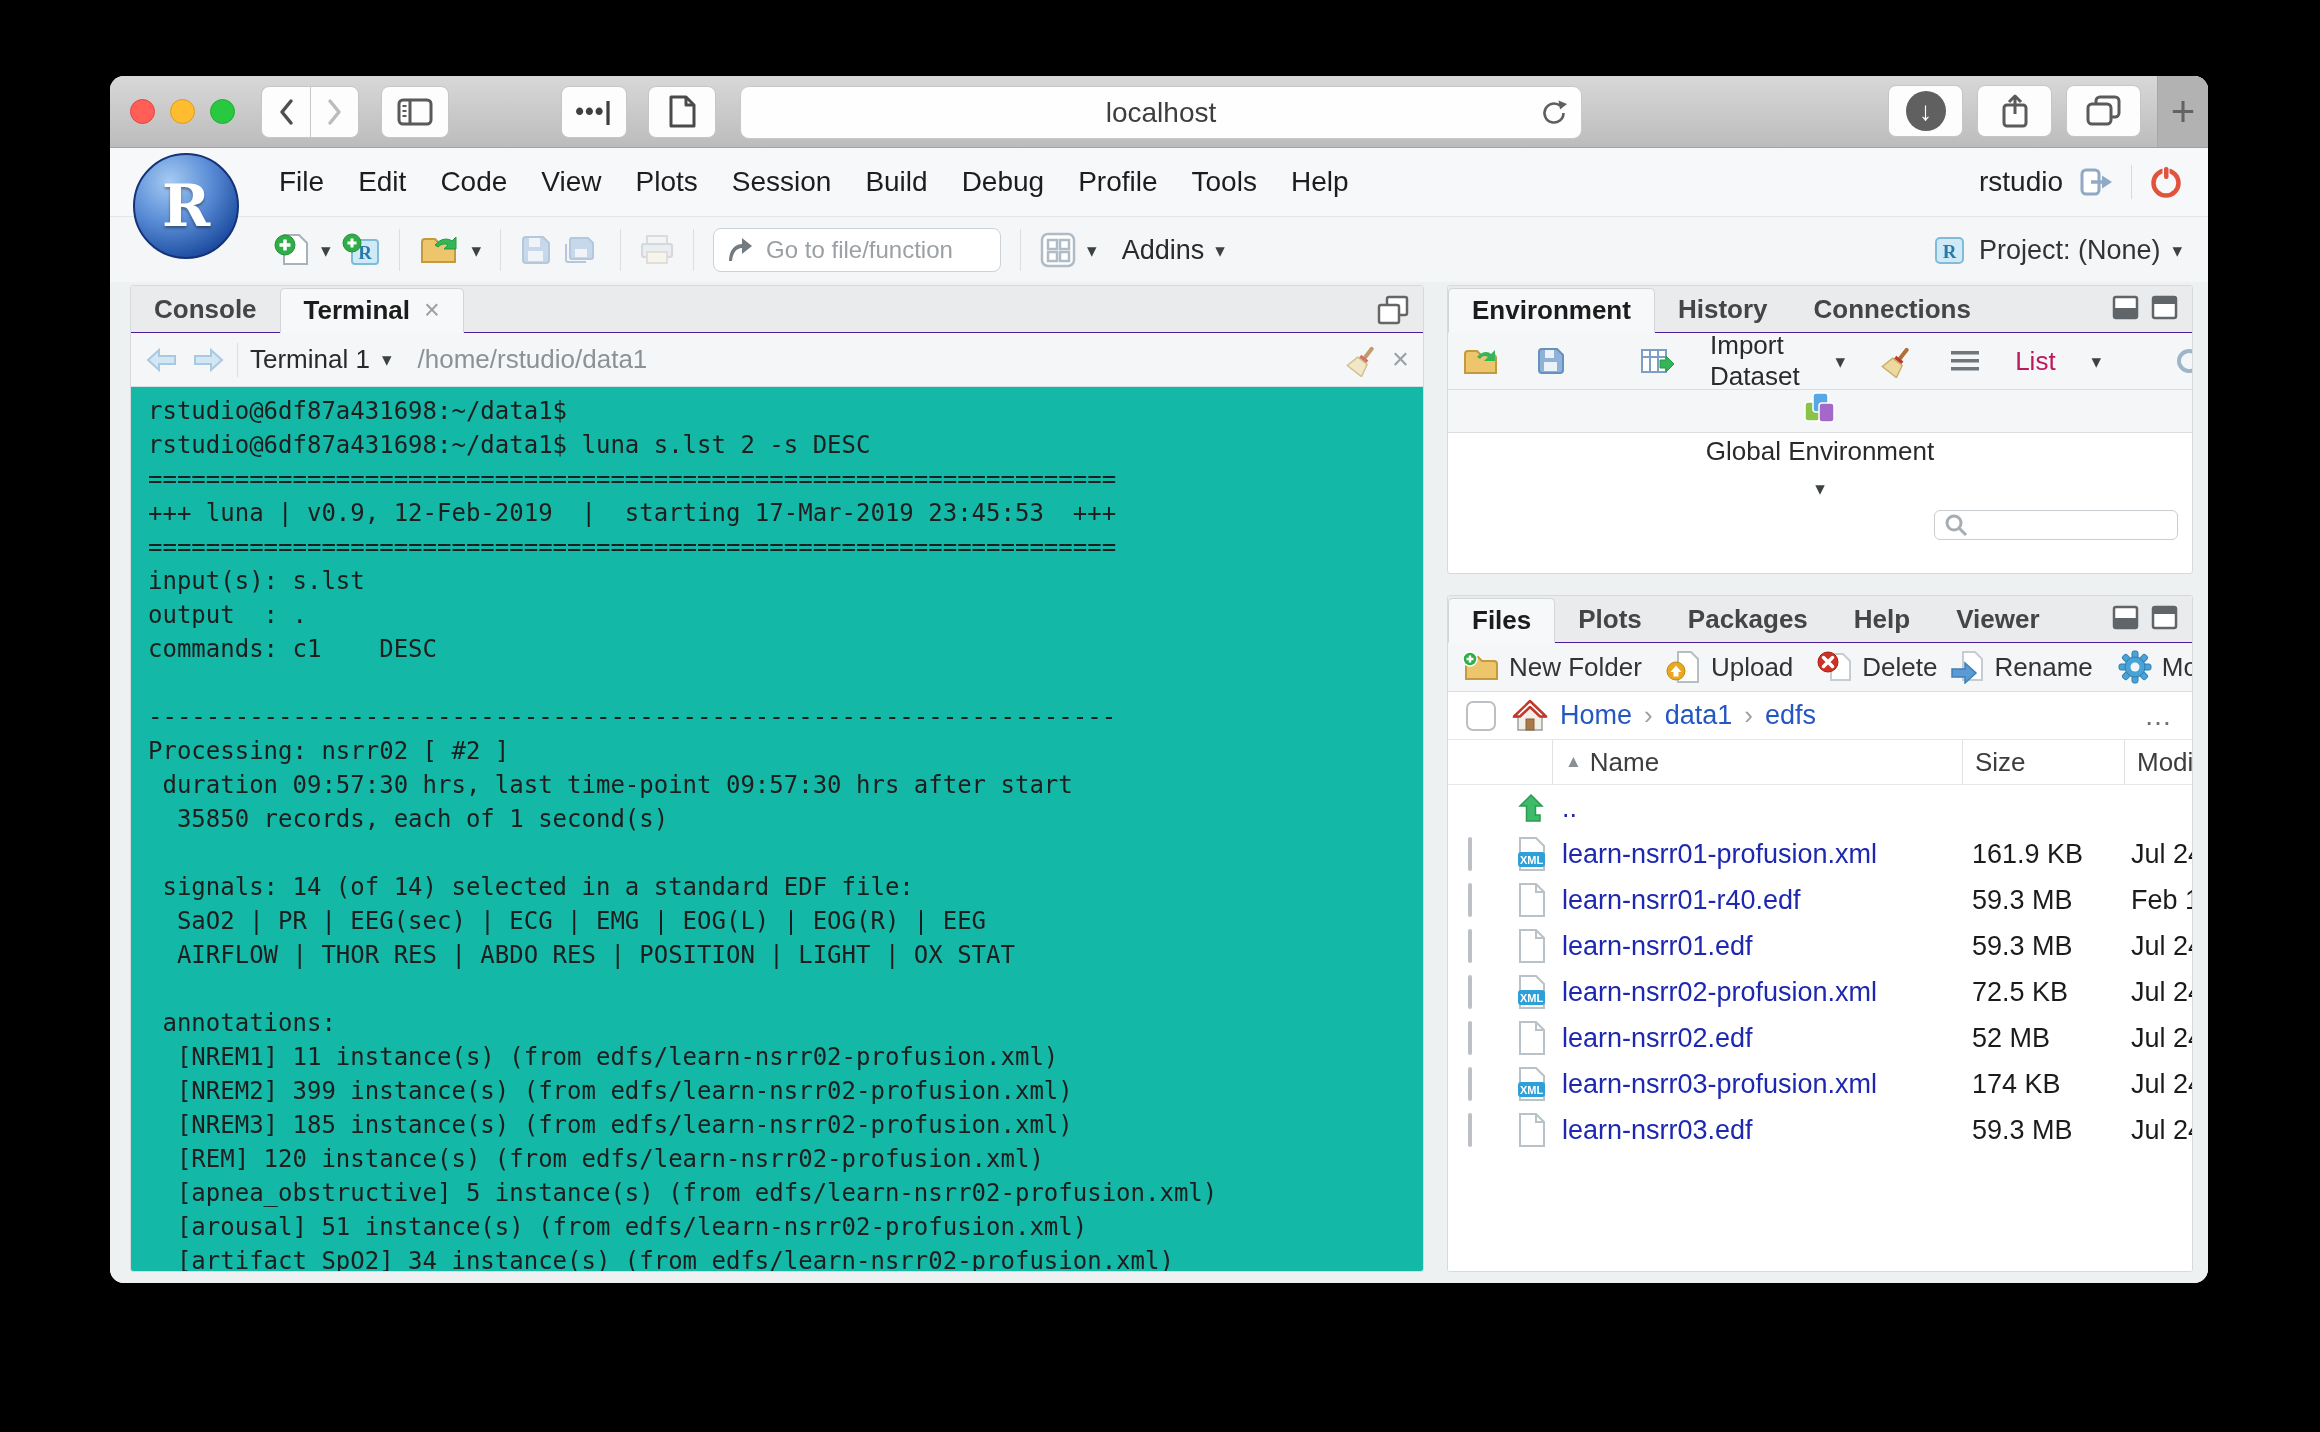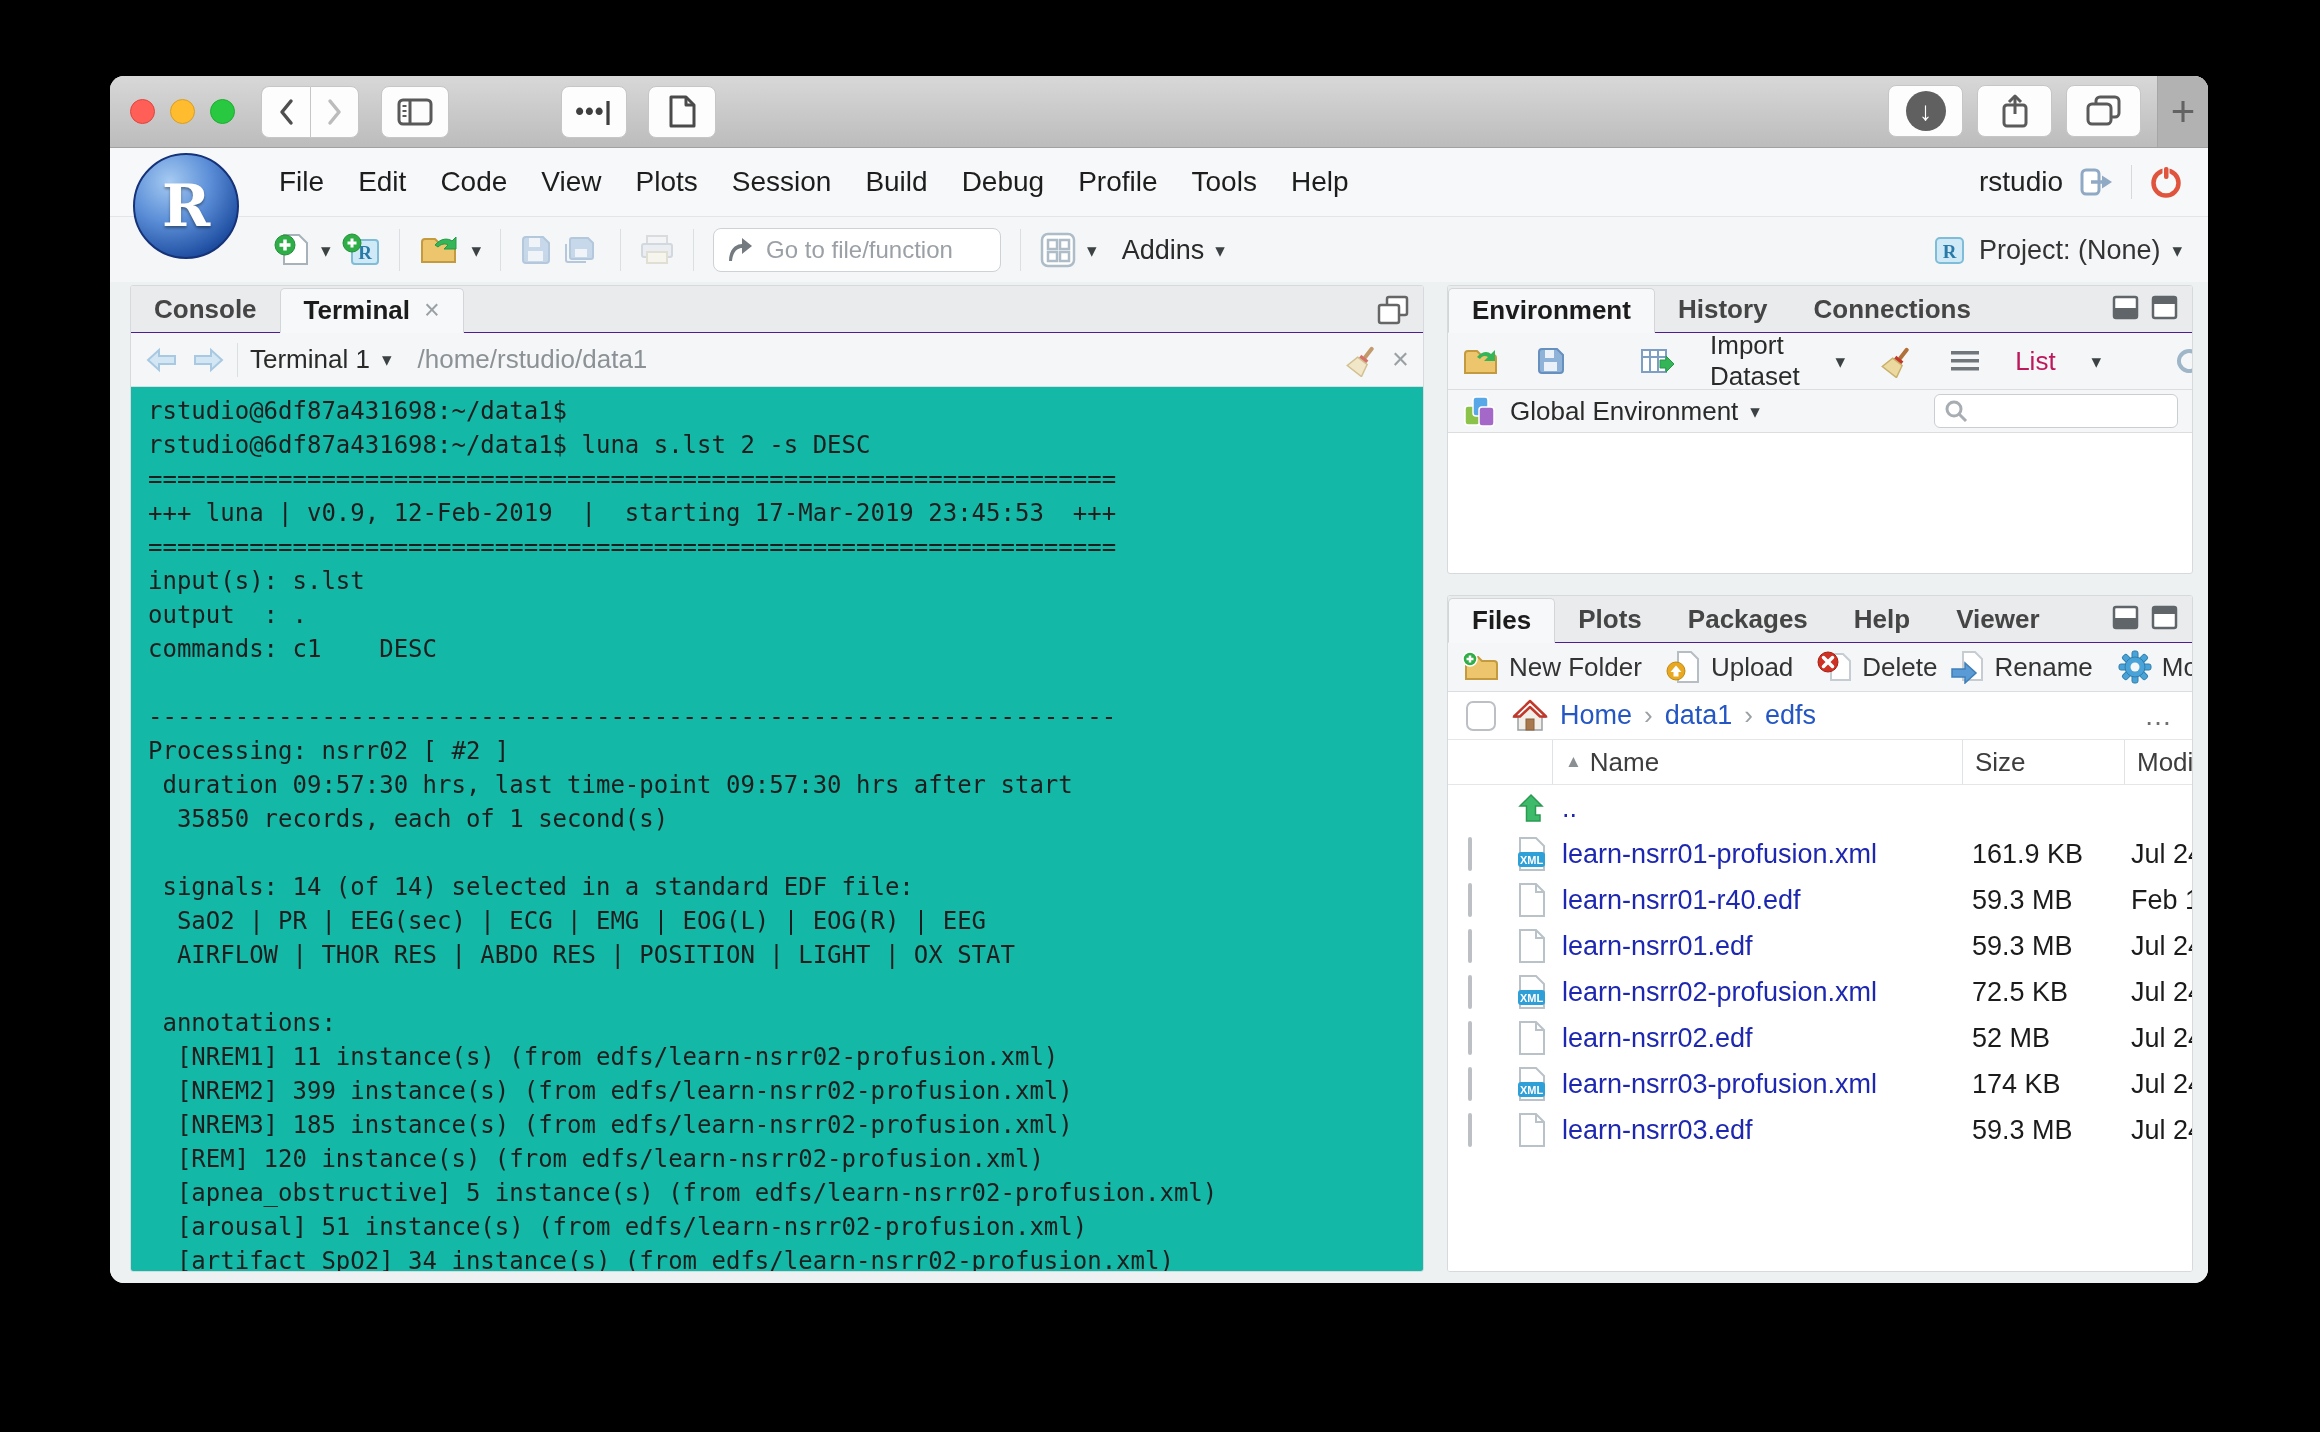--- a/index.html
+++ b/index.html
@@ -67,21 +67,21 @@
   .tab .x{margin-left:14px;color:#9aa0a4;font-weight:400;font-size:27px;}
   .winbtns{position:absolute;right:14px;top:9px;display:flex;gap:12px;align-items:center;}
   .pane-toolbar{background:#f5f6f7;border-bottom:1px solid #dbdee1;display:flex;align-items:center;
                 padding:0 14px;gap:12px;font-size:26px;color:#333;}
   .terminal-toolbar{height:53px;min-height:53px;}
   .term-path{color:#8b9194;margin-left:14px;}
   .terminal{flex:1;background:#14b8a6;padding:7px 0 0 17px;font-family:"DejaVu Sans Mono",monospace;
             font-size:24px;line-height:34px;color:#1e1e1e;white-space:pre;overflow:hidden;margin:0;}
   
   .env-tb1{height:56px;min-height:56px;gap:36px;}
-  .env-tb2{height:42px;min-height:42px;border-bottom:1px solid #dbdee1;}
+  .env-tb2{height:42px;min-height:42px;border-bottom:1px solid #dbdee1;flex-direction:column;}
   .searchbox{margin-left:auto;width:244px;height:34px;background:#fff;border:1px solid #c9ced2;border-radius:6px;
              display:flex;align-items:center;padding:0 8px;gap:6px;box-sizing:border-box;}
   .searchbox input{border:none;outline:none;width:100%;font-size:22px;background:transparent;}
   .env-empty{flex:1;margin:5px 9px 8px 9px;border:1px solid #d9dcdf;background:#fff;
              display:flex;align-items:center;justify-content:center;font-size:27px;color:#8b8f92;}
   
   .files-toolbar{height:48px;min-height:48px;white-space:nowrap;overflow:hidden;}
   .tool-item{display:flex;align-items:center;gap:9px;}
   .breadcrumb{height:47px;min-height:47px;display:flex;align-items:center;background:#fff;
               border-bottom:1px solid #e4e7e9;padding:0 18px 0 18px;gap:12px;font-size:27px;}
@@ -146,20 +146,29 @@
       </span>
     </div>
     <div class="tb-btn overflow-btn">
       <span>•••|</span>
     </div>
     <div class="tb-btn newpage-btn">
       <span class="icon">
         <svg width="27" height="33">
             <path d="M2 2 h15 l8 8 v21 h-23 z" fill="none" stroke="#4a4a4a" stroke-width="3" stroke-linejoin="round"></path>
             <path d="M17 2 v8 h8" fill="none" stroke="#4a4a4a" stroke-width="3" stroke-linejoin="round"></path>
+          </svg>
+      </span>
+    </div>
+    <div class="urlbar">
+      <span>localhost</span>
+      <span class="reload icon">
+        <svg width="30" height="30" viewBox="0 0 30 30">
+            <path d="M24.5 15 a9.5 9.5 0 1 1 -3.2-7.1" fill="none" stroke="#5f5f5f" stroke-width="2.6"></path>
+            <polygon points="19.5,2.5 28,6 21,11.5" fill="#5f5f5f"></polygon>
           </svg>
       </span>
     </div>
     <div class="tb-right">
       <div class="tb-btn">
         <span class="circle-dl">
             <span>↓</span>
           </span>
       </div>
       <div class="tb-btn">

